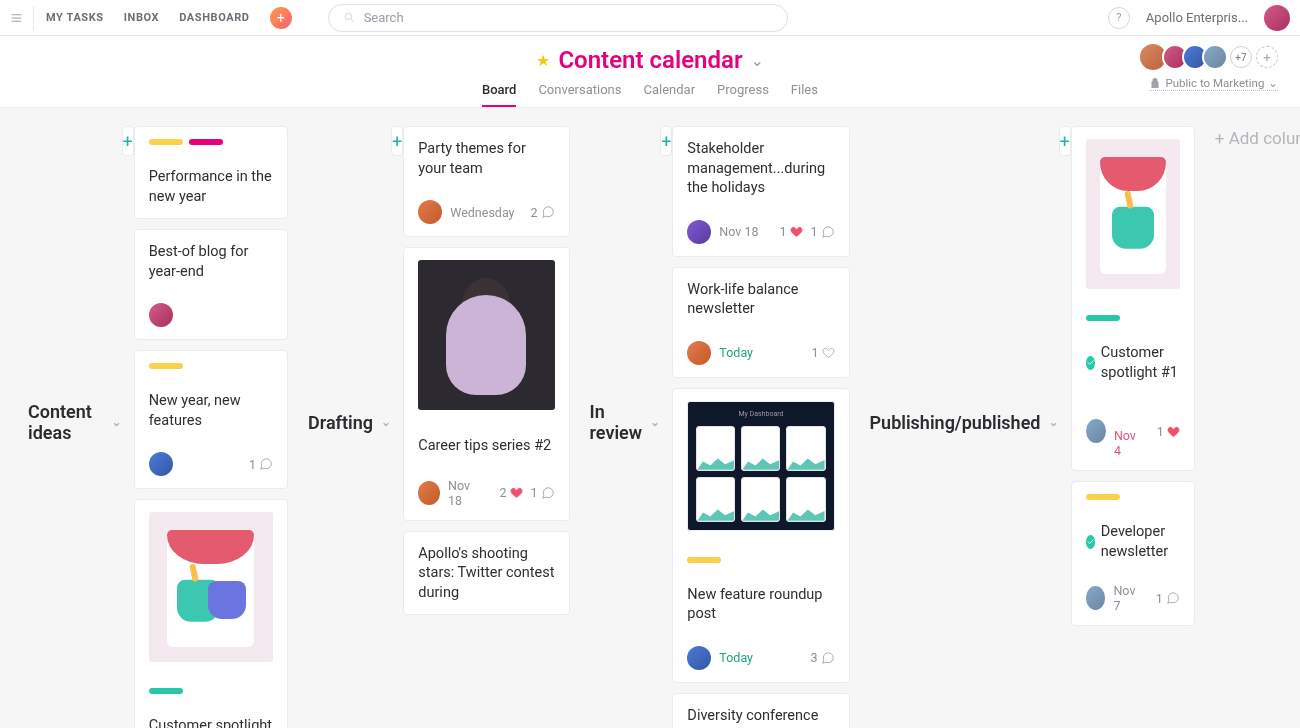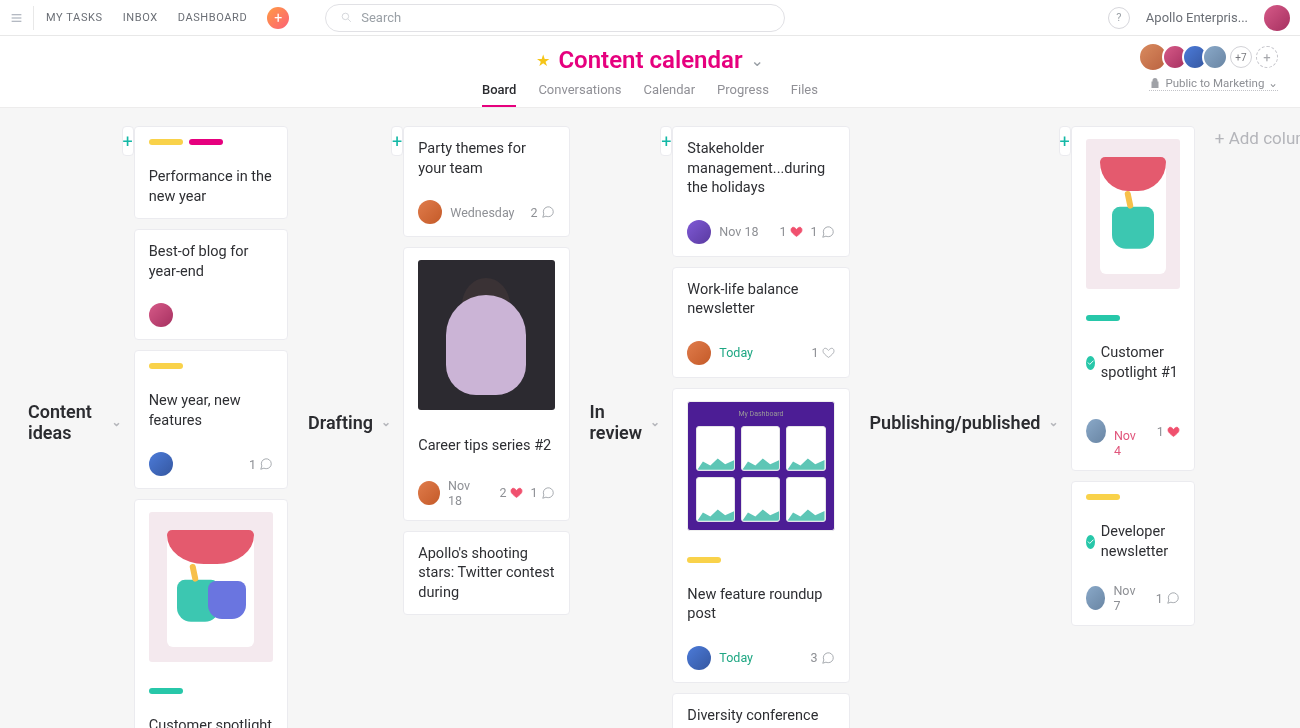--- a/index.html
+++ b/index.html
@@ -2,21 +2,21 @@
 <html><head>
 <meta charset="utf-8">
 <style>
   * { box-sizing: border-box; margin:0; padding:0; }
   html,body { width:1300px; height:728px; font-family:-apple-system,BlinkMacSystemFont,'Segoe UI',Roboto,Helvetica,Arial,sans-serif; background:#fff; color:#333; overflow:hidden;}
   body { display:flex; flex-direction:column;}
   
   .topbar { height:36px; display:flex; align-items:center; border-bottom:1px solid #e8e8e8; padding:0 10px; gap:6px; }
   .hamburger { width:24px; height:24px; display:flex; align-items:center; justify-content:center; border-right:1px solid #e8e8e8; padding-right:10px; margin-right:6px;}
   .hamburger svg { width:16px; height:16px; stroke:#9ca3af; }
-  .navlinks { display:flex; gap:20px; font-size:11px; letter-spacing:0.6px; color:#6b6f76; font-weight:400;}
+  .navlinks { display:flex; gap:20px; font-size:11px; letter-spacing:0.6px; color:#6b6f76; font-weight:700;}
   .navlinks span { cursor:pointer; }
   .plus-orb { width:22px; height:22px; border-radius:50%; background:linear-gradient(135deg,#ff9b44,#fc6076); display:flex; align-items:center; justify-content:center; color:#fff; font-size:14px; margin-left:14px; cursor:pointer;}
   .search-wrap { flex:0 0 460px; margin-left:30px;}
   .search { display:flex; align-items:center; border:1px solid #e1e1e5; border-radius:18px; height:28px; padding:0 14px; color:#9aa0a6; font-size:13px; gap:8px; background:#fff;}
   .search svg { width:13px; height:13px; stroke:#b3b7bd; fill:none;}
   .topbar .grow { flex:1; }
   .help-circ { width:22px; height:22px; border-radius:50%; border:1px solid #d7d7dc; color:#9aa0a6; font-size:11px; display:flex; align-items:center; justify-content:center; cursor:pointer;}
   .workspace { font-size:13px; color:#6b6f76; margin:0 10px; max-width:110px; white-space:nowrap; overflow:hidden; text-overflow:ellipsis;}
   .avatar { width:26px; height:26px; border-radius:50%; background:#c55; display:inline-block; }
   
@@ -69,21 +69,21 @@
   .av-a{background:linear-gradient(135deg,#d98b5f,#ba6240);} 
   .av-b{background:linear-gradient(135deg,#4c7bd9,#3557a0);} 
   .av-c{background:linear-gradient(135deg,#d65a88,#a63060);} 
   .av-d{background:linear-gradient(135deg,#e07c4c,#c45a28);} 
   .av-e{background:linear-gradient(135deg,#7f5ad6,#5a3aa0);} 
   .av-f{background:linear-gradient(135deg,#8aa9c9,#6985a3);} 
   
   .cover.thumb-woman{ height:150px; background:#2c2a30; position:relative; overflow:hidden;}
   .cover.thumb-woman::after{content:""; position:absolute; left:50%; top:50%; width:80px; height:100px; background:#cbb4d6; border-radius:40px 40px 30px 30px; transform:translate(-50%,-40%);}
   .cover.thumb-woman::before{content:""; position:absolute; left:50%; top:28%; width:36px; height:42px; background:#d9b9a0; border-radius:50%; transform:translate(-50%,0); box-shadow:0 -18px 0 6px #3a3235;}
-  .cover.thumb-dash{ height:130px; background:#4c1d95; border:1px solid #efefef; padding:8px; display:grid; grid-template-columns:1fr 1fr 1fr; grid-template-rows:10px 1fr 1fr; gap:6px;}
+  .cover.thumb-dash{ height:130px; background:#0f172a; border:1px solid #efefef; padding:8px; display:grid; grid-template-columns:1fr 1fr 1fr; grid-template-rows:10px 1fr 1fr; gap:6px;}
   .cover.thumb-dash .hdr{grid-column:1/4; background:transparent; text-align:center; font-size:7px; color:#999;}
   .cover.thumb-dash .tile{ background:#fff; border:1px solid #e4e4e8; border-radius:3px; position:relative; overflow:hidden;}
   .cover.thumb-dash .tile::after{content:""; position:absolute; bottom:0; left:0; right:0; height:14px; background:#5ec6b6; clip-path:polygon(0 100%,15% 40%,35% 70%,55% 20%,75% 60%,100% 30%,100% 100%);}
   .cover.thumb-stage{ height:150px; background:#f4e9ee; position:relative; overflow:hidden;}
   .cover.thumb-stage::before{content:""; position:absolute; left:15%; right:15%; top:12%; bottom:10%; background:#fff; border-radius:6px;}
   .cover.thumb-stage::after{content:""; position:absolute; left:15%; right:15%; top:12%; height:34px; background:#e45a6e; border-radius:6px 6px 50% 50%/6px 6px 100% 100%;}
   .cover.thumb-stage .uni{position:absolute; left:50%; top:48%; transform:translate(-50%,-10%); width:42px; height:42px; background:#3cc7b1; border-radius:8px 8px 14px 14px;}
   .cover.thumb-stage .uni::before{content:""; position:absolute; top:-16px; left:14px; width:6px; height:18px; background:#f7c04a; transform:rotate(-12deg); border-radius:3px;}
   .cover.thumb-stage2 .uni{ left:40%; }
   .cover.thumb-stage2 .uni2{position:absolute; right:22%; top:46%; width:38px; height:38px; background:#6a75e0; border-radius:8px 8px 14px 14px;}

